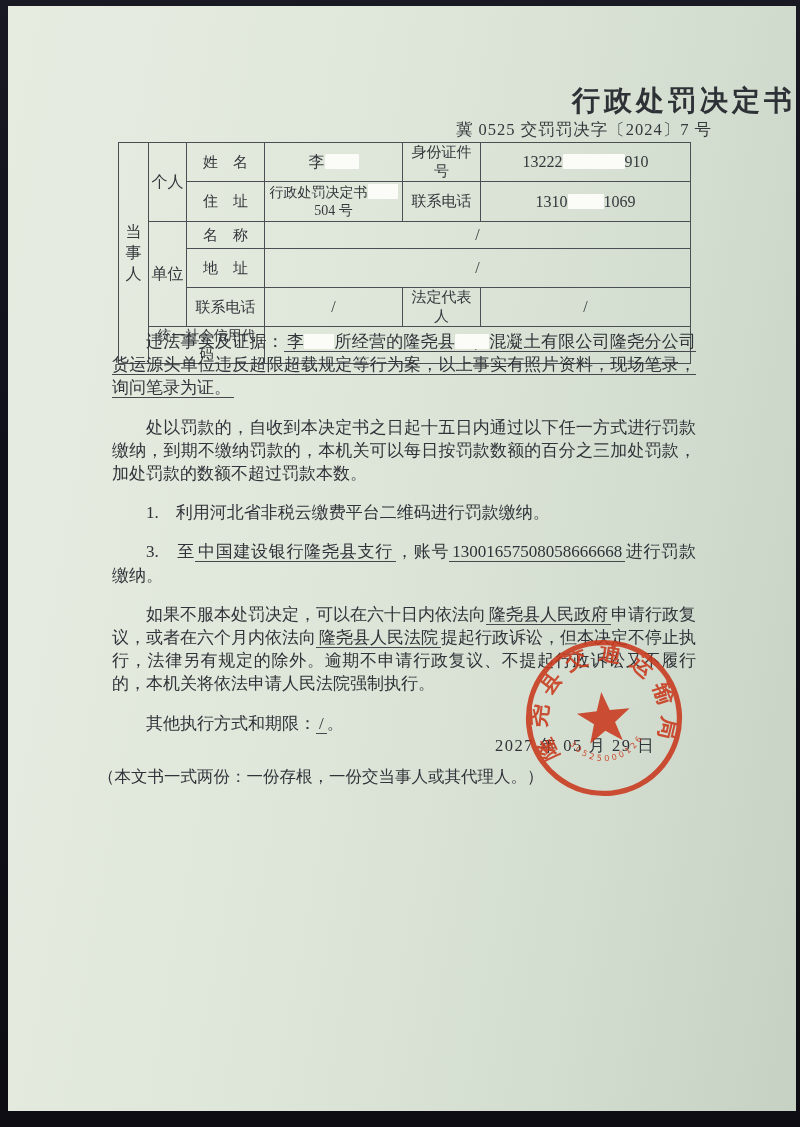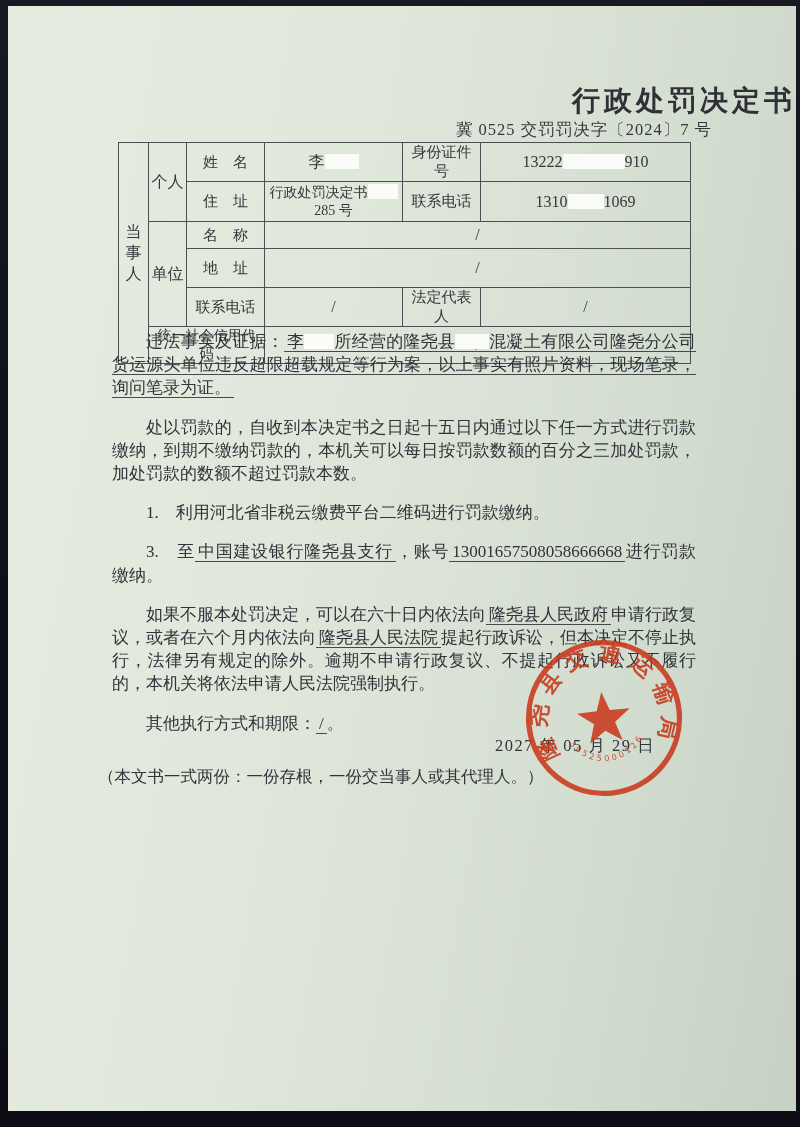--- a/index.html
+++ b/index.html
@@ -79,21 +79,21 @@
         <tr style="height:28px">
       <td rowspan="6">当事人</td>
       <td rowspan="2">个人</td>
       <td class="lab">姓　名</td>
       <td><span>李</span><span class="redact" style="width:34px"></span></td>
       <td class="lab">身份证件号</td>
       <td><span>13222</span><span class="redact" style="width:62px"></span><span>910</span></td>
     </tr>
     <tr style="height:40px">
       <td class="lab">住　址</td>
-      <td class="small"><span>行政处罚决定书</span><span class="redact" style="width:30px"></span><span>285 号</span></td>
+      <td class="small"><span>行政处罚决定书</span><span class="redact" style="width:30px"></span><span>504 号</span></td>
       <td class="lab">联系电话</td>
       <td><span>1310</span><span class="redact" style="width:36px"></span><span>1069</span></td>
     </tr>
     <tr style="height:27px">
       <td rowspan="3">单位</td>
       <td class="lab">名　称</td>
       <td colspan="3">/</td>
     </tr>
     <tr style="height:39px">
       <td class="lab">地　址</td>

